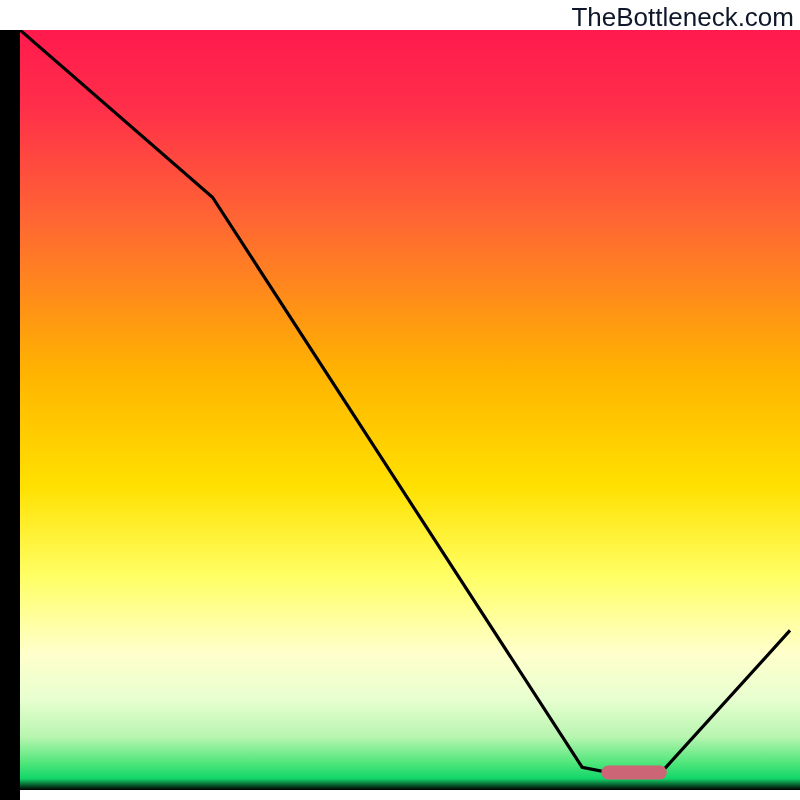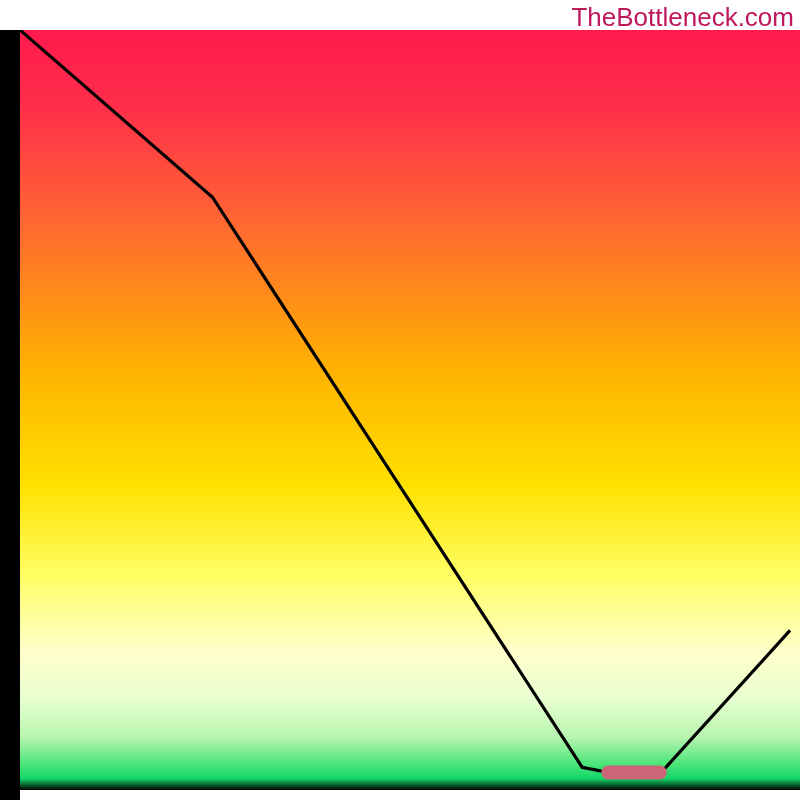--- a/index.html
+++ b/index.html
@@ -14,21 +14,21 @@
     position: relative;
     width: 800px;
     height: 800px;
     overflow: hidden;
   }
   .attribution {
     position: absolute;
     top: 2px;
     right: 6px;
     font-size: 26px;
-    color: #be185d;
+    color: #0f172a;
     font-weight: normal;
     letter-spacing: 0px;
     z-index: 10;
   }
   svg.plot {
     position: absolute;
     top: 0;
     left: 0;
     width: 800px;
     height: 800px;

